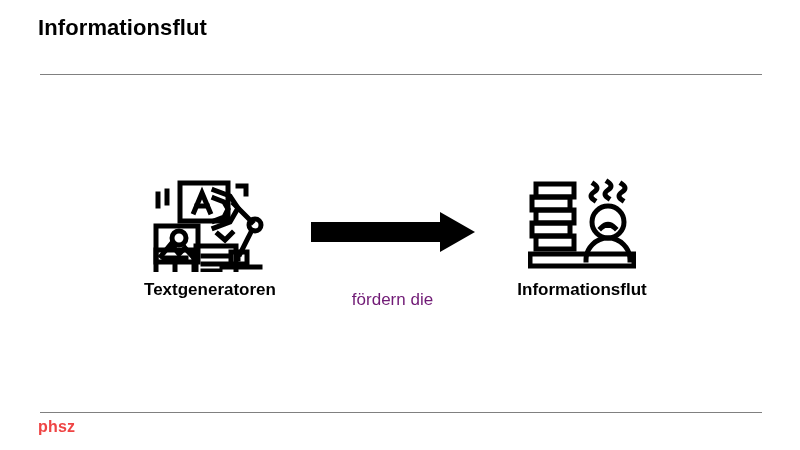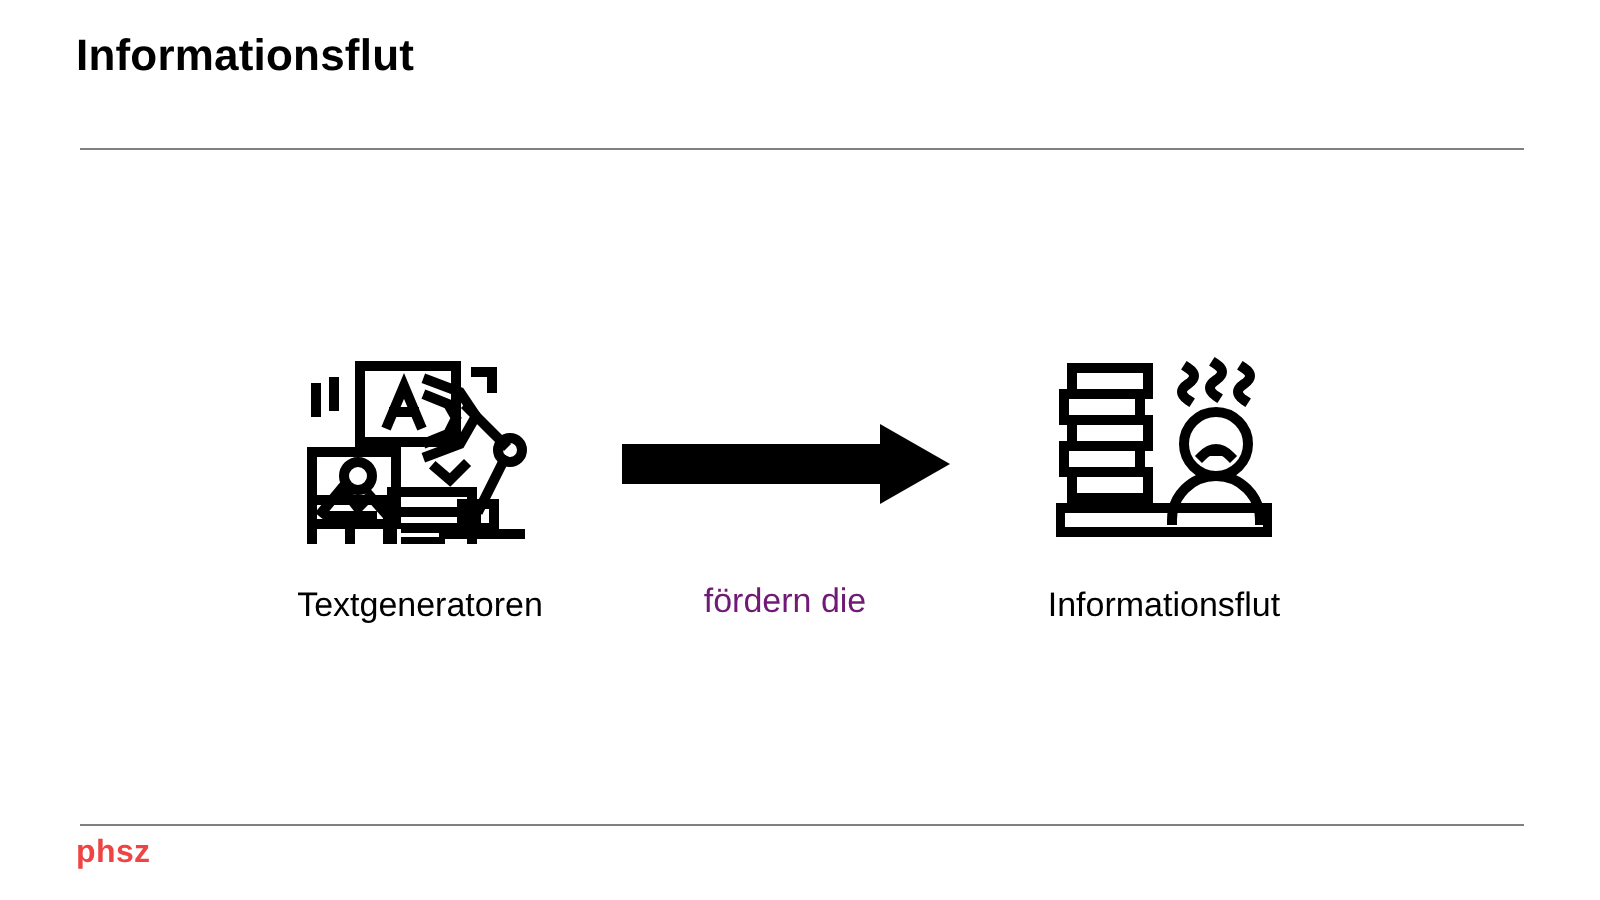--- a/index.html
+++ b/index.html
@@ -64,24 +64,24 @@
   .node {
     position: absolute;
     text-align: center;
   }
   .node-graphic {
     display: block;
     margin: 0 auto;
   }
   .node-label {
     display: block;
-    margin-top: 16px;
+    margin-top: 4px;
     font-family: "Liberation Sans", sans-serif;
     font-size: 17px;
-    font-weight: normal;
+    font-weight: bold;
     color: #000000;
     white-space: nowrap;
     line-height: 20px;
   }
 
   
   .node-source { left: 128px; top: 28px; width: 164px; }
   .node-arrow  { left: 300px; top: 60px; width: 185px; }
   .node-target { left: 498px; top: 28px; width: 168px; }
 

